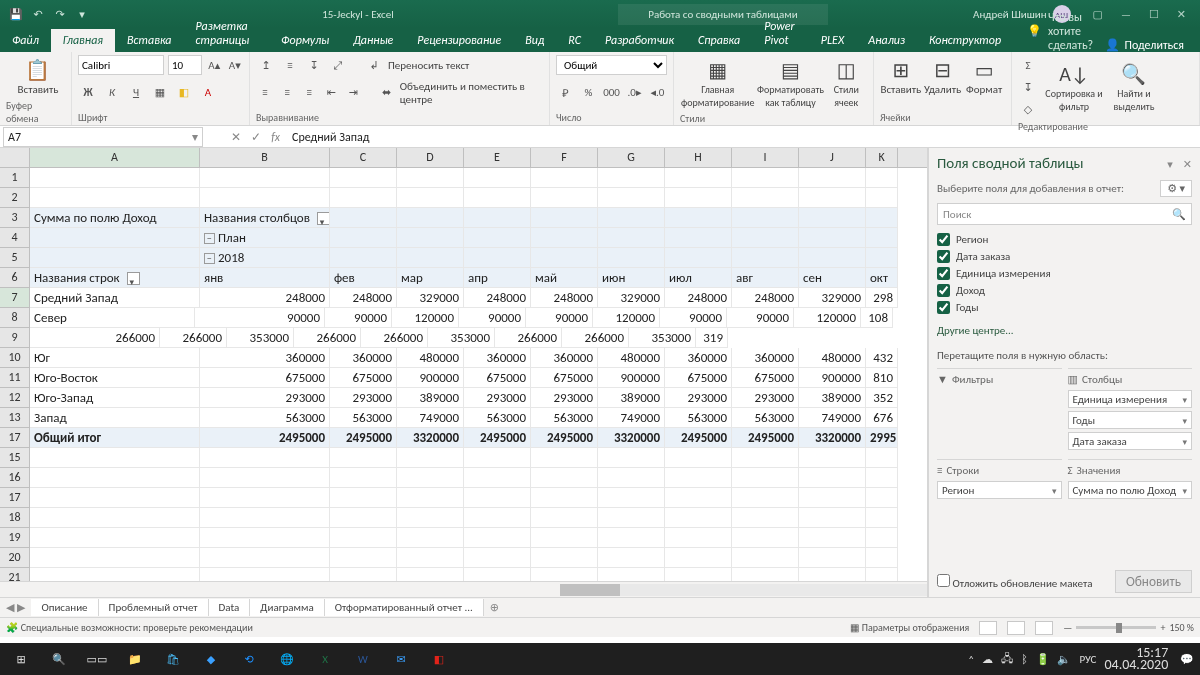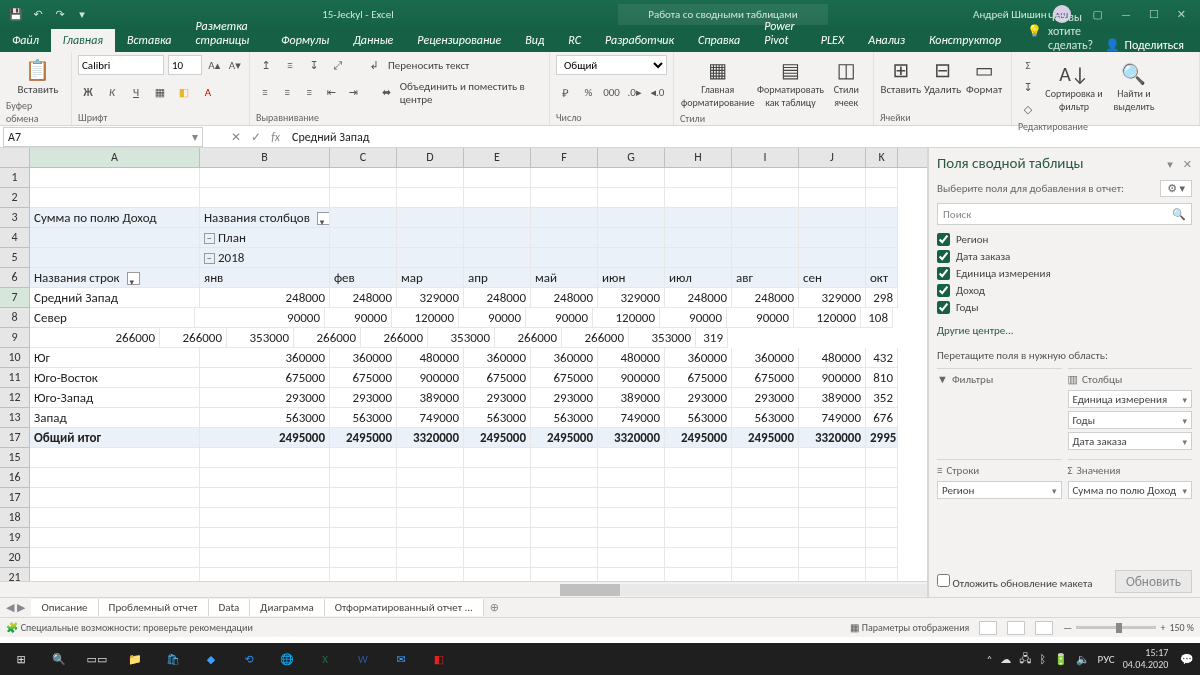--- a/index.html
+++ b/index.html
@@ -94,21 +94,21 @@
 .status .right { margin-left: auto; display: flex; align-items: center; gap: 10px; }
 .viewbtn { width:18px; height:14px; border:1px solid #c8c8c8; background:#fff; }
 .zoom { display:flex; align-items:center; gap:4px; }
 .zoom .slider { width:80px; height:3px; background:#c8c8c8; position:relative; }
 .zoom .slider::after { content:""; position:absolute; left:50%; top:-3px; width:6px; height:10px; background:#888; }
 
 
 .taskbar { position: absolute; bottom: 0; left: 0; right: 0; height: 32px; background: #1f1f1f; display: flex; align-items: center; padding: 0 6px; gap: 8px; color: #ddd; font-size: 11px; }
 .taskbar .tbtn { width: 30px; height: 26px; display: flex; align-items: center; justify-content: center; }
 .taskbar .tray { margin-left: auto; display: flex; align-items: center; gap: 8px; }
-.taskbar .clock { text-align: right; line-height: 12px; font-size: 10px; padding-right: 4px; }
+.taskbar .clock { text-align: right; line-height: 12px; font-size: 14px; padding-right: 4px; }
 </style>
 </head>
 <body>
 
 <div class="titlebar">
   <div class="qat">
     <span>💾</span>
     <span>↶</span>
     <span>↷</span>
     <span>▾</span>

